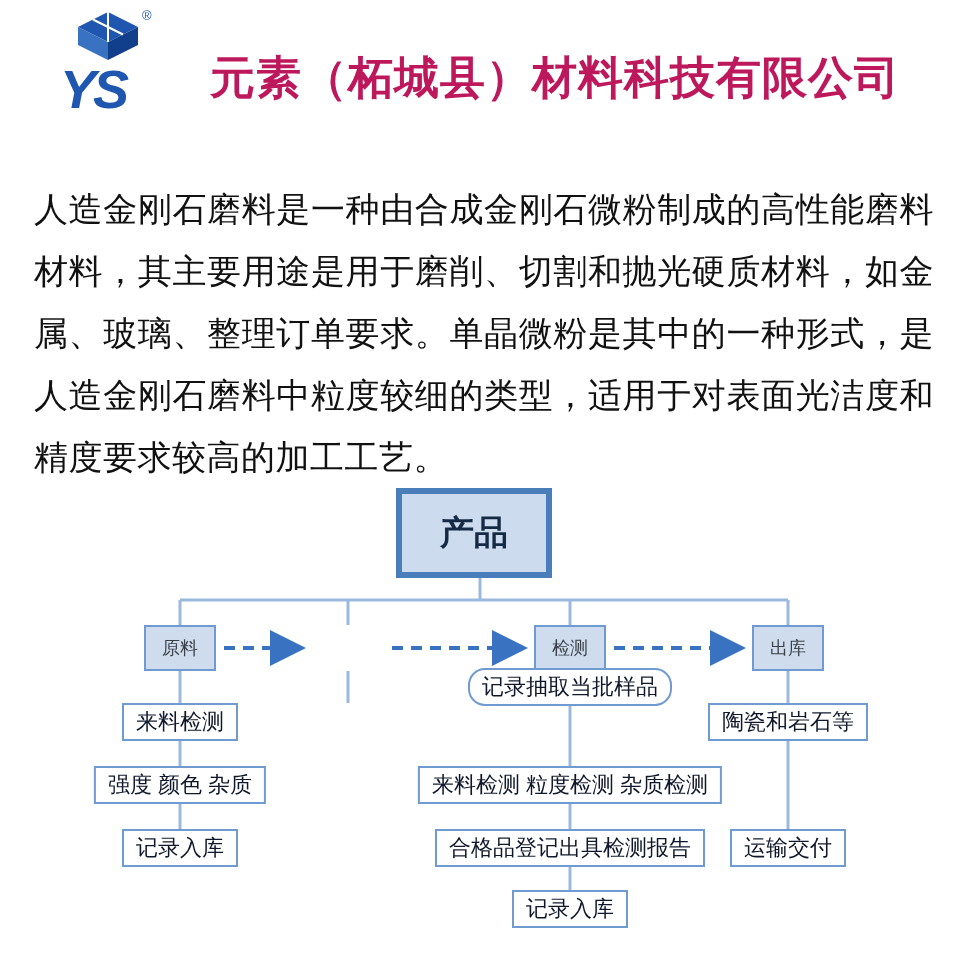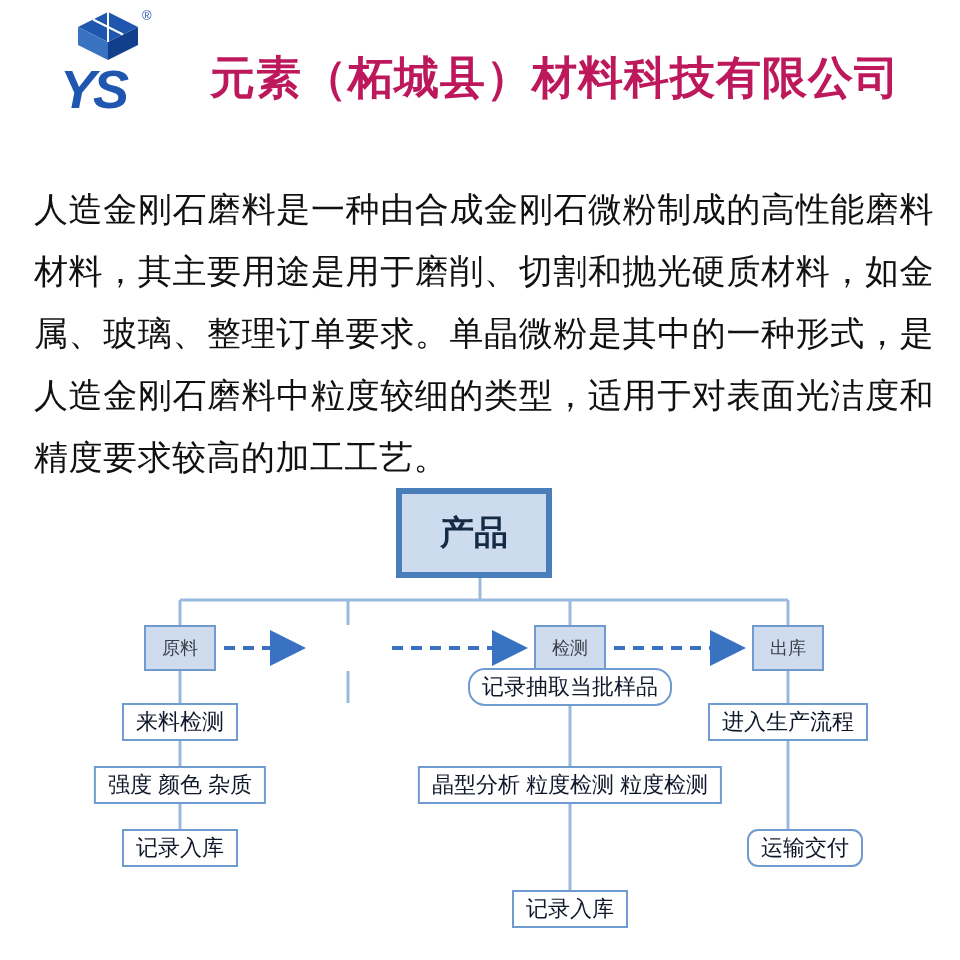--- a/index.html
+++ b/index.html
@@ -97,19 +97,20 @@
   <div class="stage-box" style="left:180px;">原料</div>
   <div class="stage-box" style="left:570px;">检测</div>
   <div class="stage-box" style="left:788px;">出库</div>
 
   <div class="step-box" style="left:180px; top:703px;">来料检测</div>
   <div class="step-box" style="left:180px; top:766px;">强度 颜色 杂质</div>
   <div class="step-box" style="left:180px; top:829px;">记录入库</div>
 
 
   <div class="step-box" style="left:570px; top:668px;border-radius:17px;">记录抽取当批样品</div>
-  <div class="step-box" style="left:570px; top:766px;">晶型分析 粒度检测 粒度检测</div>
+  <div class="step-box" style="left:570px; top:766px;">来料检测 粒度检测 杂质检测</div>
+  <div class="step-box" style="left:570px; top:829px;">合格品登记出具检测报告</div>
   <div class="step-box" style="left:570px; top:890px;">记录入库</div>
 
-  <div class="step-box" style="left:788px; top:703px;">进入生产流程</div>
-  <div class="step-box" style="left:805px; top:829px;border-radius:11px;">运输交付</div>
+  <div class="step-box" style="left:788px; top:703px;">陶瓷和岩石等</div>
+  <div class="step-box" style="left:788px; top:829px;">运输交付</div>
 
 </div>
 
 </body></html>

